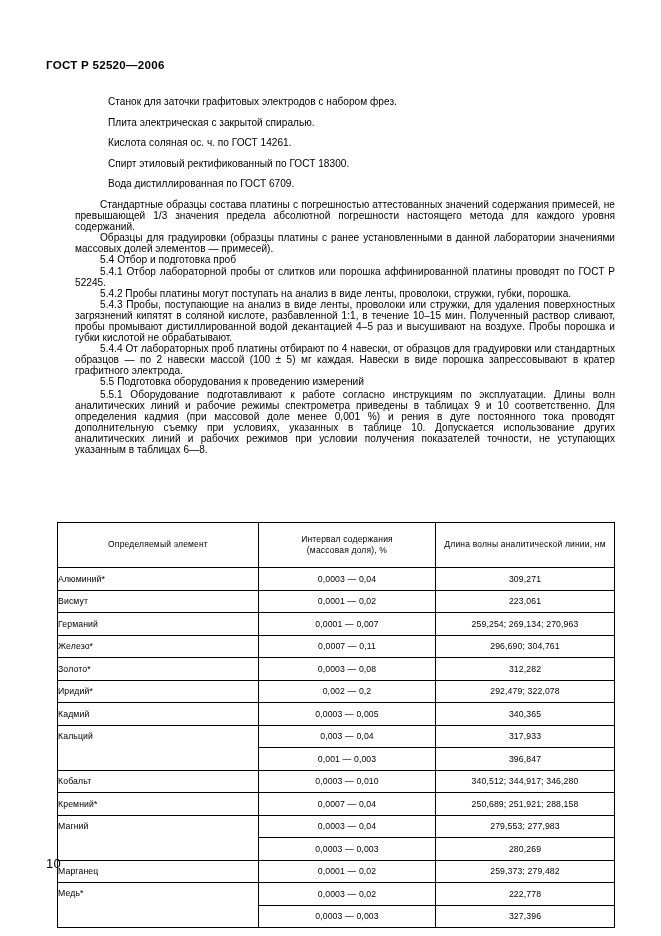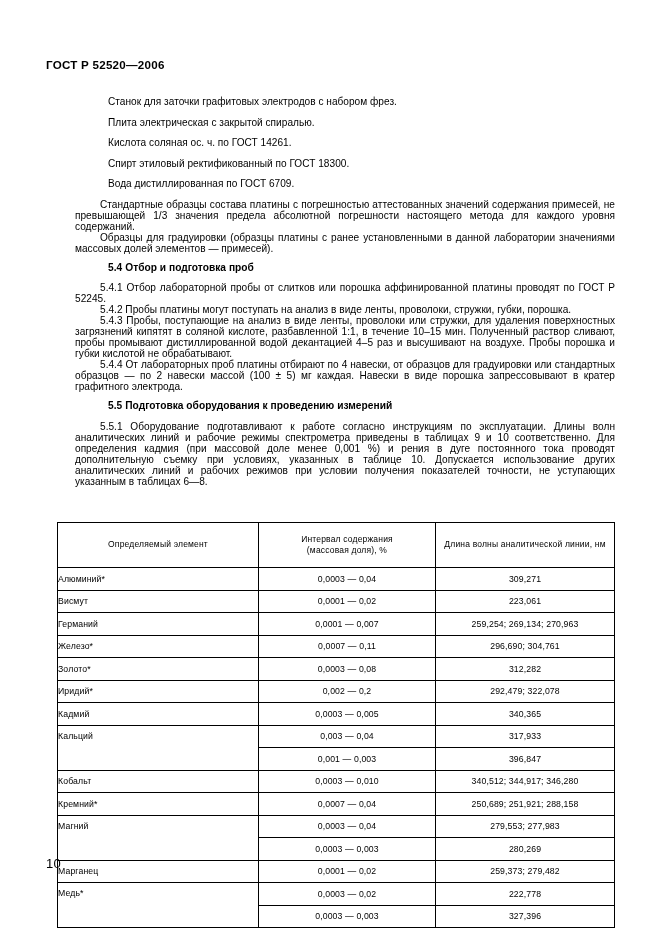--- a/index.html
+++ b/index.html
@@ -47,24 +47,24 @@
     margin: 0;
     font-size: 10.1px;
     line-height: 11px;
     text-align: justify;
     text-justify: inter-word;
     letter-spacing: 0.02px;
   }
   p.tp.indent { text-indent: 25px; }
 
   p.heading {
-    margin: 8px;
+    margin: 0;
     font-size: 10.2px;
     line-height: 12.55px;
-    font-weight: bold;
+    font-weight: normal;
     text-indent: 25px;
     letter-spacing: 0.02px;
   }
   p.heading .num { margin-right: 3px; }
 
   
   p.plain {
     margin: 8px;
     font-size: 10.1px;
     line-height: 12.55px;

